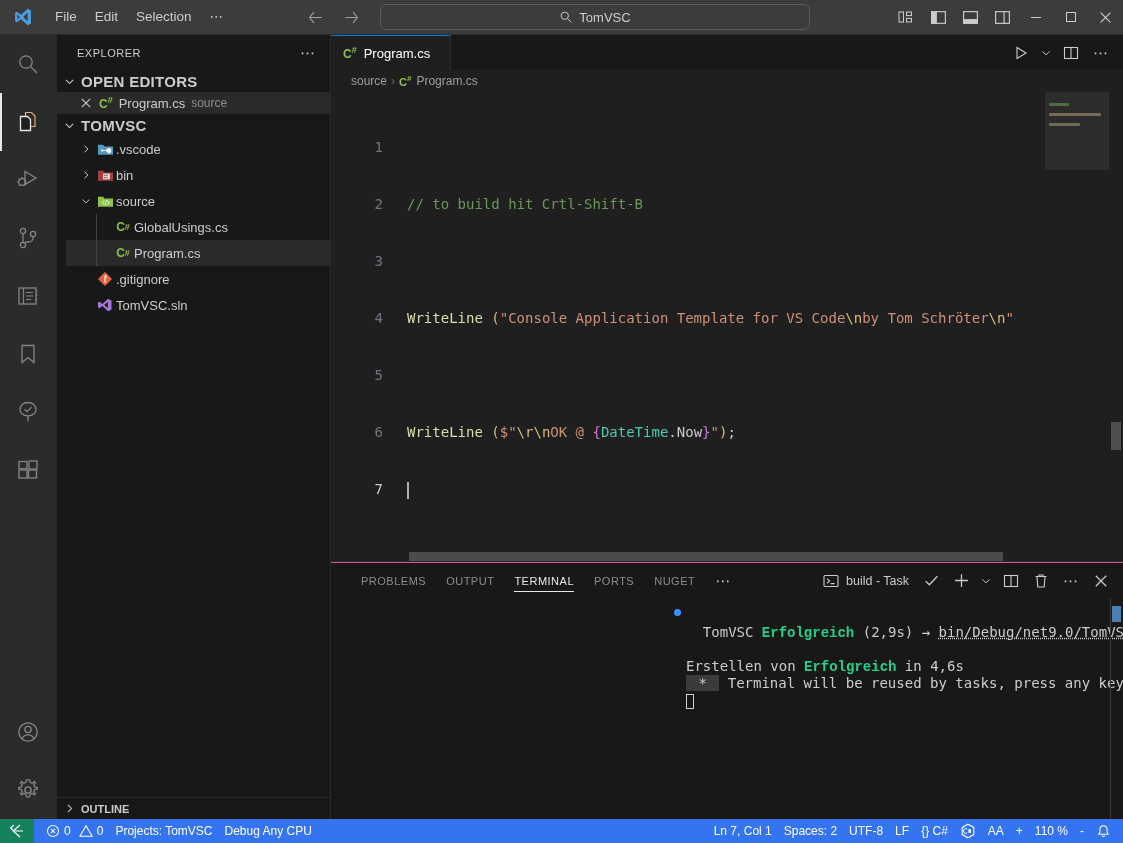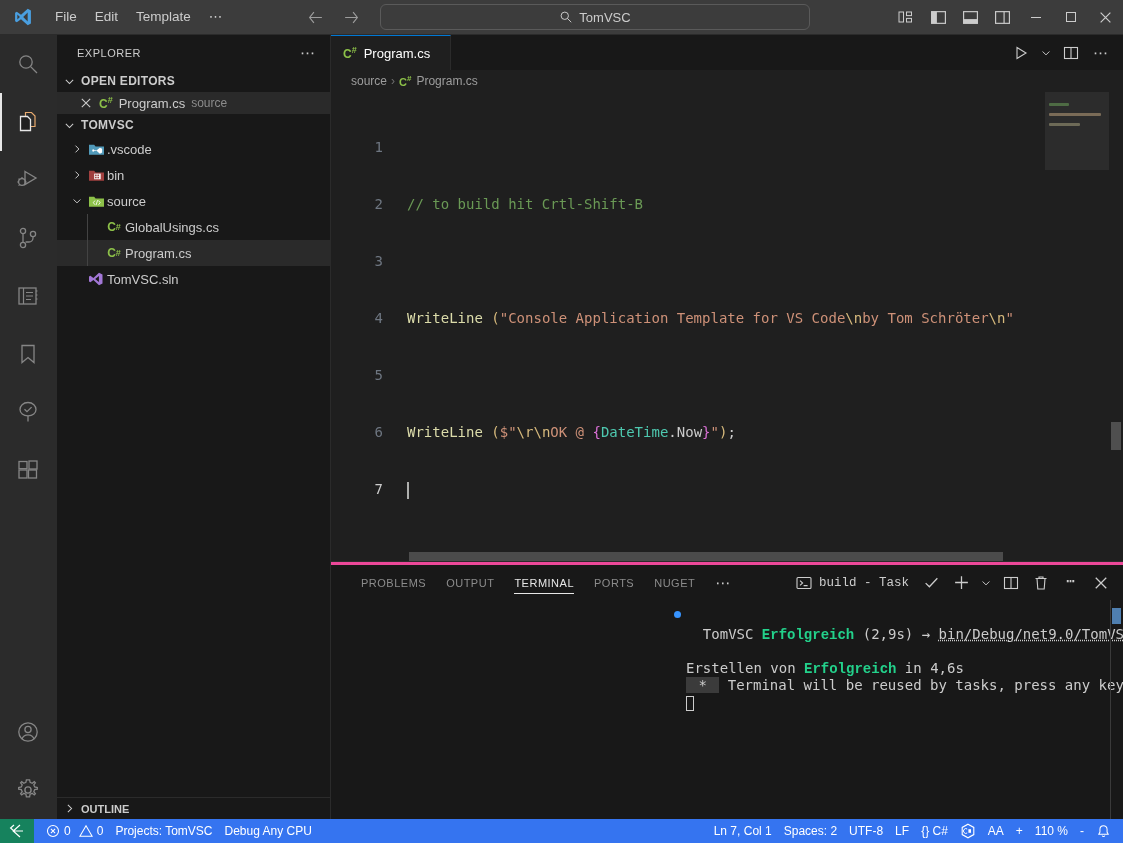--- a/index.html
+++ b/index.html
@@ -59,33 +59,33 @@
     display: flex; flex-direction: column; border-right: 1px solid #2b2b2b;
   }
   .sidebar-title {
     height: 35px; display: flex; align-items: center; justify-content: space-between;
     padding: 0 8px 0 20px; font-size: 11px; letter-spacing: .5px; color: #cccccc;
     text-transform: uppercase; flex: 0 0 35px;
   }
   .sb-more { color: #cccccc; font-size: 15px; letter-spacing: 1px; padding: 0 6px; cursor: pointer; }
   .section-header {
     height: 22px; display: flex; align-items: center; gap: 4px; padding-left: 4px;
-    font-size: 12px; font-weight: bold; color: #cccccc; cursor: pointer; letter-spacing: .3px;
+    font-size: 15px; font-weight: bold; color: #cccccc; cursor: pointer; letter-spacing: .3px;
     flex: 0 0 22px;
   }
   .twisty { width: 16px; display: flex; align-items: center; justify-content: center; color: #cccccc; }
   .open-editors-list { flex: 0 0 auto; }
   .oe-row {
     height: 22px; display: flex; align-items: center; gap: 6px; padding-left: 22px;
     font-size: 13px; color: #cccccc; cursor: pointer;
   }
   .oe-row.selected { background: #2a2a2a; }
   .oe-close { color: #cccccc; width: 14px; display:flex;align-items:center;justify-content:center; }
   .file-desc { color: #8c8c8c; font-size: 12px; }
-  .tree { flex: 1 1 auto; overflow: hidden; }
+  .tree { flex: 1 1 auto; overflow: hidden; margin-left: 9px; }
   .tree-row {
     height: 26px; display: flex; align-items: center; font-size: 13px; color: #cccccc;
     cursor: pointer; position: relative; white-space: nowrap;
   }
   .tree-row.selected { background: #2a2a2a; }
   .tree-row .chev { width: 16px; display: flex; align-items: center; justify-content: center; color: #cccccc; flex:0 0 16px;}
   .tree-row .ficon { width: 22px; display: flex; align-items: center; justify-content: center; flex:0 0 22px;}
   .indent-guide { position:absolute; left: 30px; top:0; bottom:0; width:1px; background:#434343; }
   .outline-section {
     height: 22px; display: flex; align-items: center; gap: 4px; padding-left: 4px;
@@ -142,33 +142,33 @@
   .mm-slider { position: absolute; left: 0; right: 0; top: 0; height: 78px; background: rgba(255,255,255,0.06); }
   .mm-lines { position: absolute; left: 4px; top: 6px; right: 4px; }
   .mm-line { height: 3px; margin-bottom: 2px; border-radius: 1px; }
   .editor-vscroll { position:absolute; right:0; top:0; width:14px; bottom:0; background:#1f1f1f; }
   .editor-vscroll-thumb { position:absolute; left:2px; right:2px; top: 330px; height: 28px; background:#4f4f4f; }
   .editor-hscroll-track { position:absolute; left:0; right:0; bottom:0; height:12px; background:#1f1f1f; }
   .editor-hscroll-thumb { position:absolute; left:78px; width:594px; top:2px; height:10px; background:#4b4b4b; }
   .editor-bottom-border { position:absolute; left:0; right:0; bottom:0; height:1px; background:#2b2b2b; }
 
   
-  .panel { flex: 1 1 auto; display: flex; flex-direction: column; background: #181818; min-height: 0; border-top:3px solid #ec4899;}
+  .panel { flex: 1 1 auto; display: flex; flex-direction: column; background: #181818; min-height: 0; border-top:1px solid #ec4899;}
   .panel-header { height: 35px; display: flex; align-items: center; flex: 0 0 35px; padding-left: 20px; }
   .panel-tabs { display: flex; align-items: stretch; height: 35px; gap: 0; }
   .ptab {
     display: flex; align-items: center; padding: 0 10px; font-size: 11px; letter-spacing: .5px;
     color: #8c8c8c; text-transform: uppercase; cursor: pointer; position: relative;
   }
   .ptab.active { color: #e7e7e7; }
   .ptab.active::after {
     content: ''; position: absolute; left: 10px; right: 10px; bottom: 6px; height: 1px; background: #e7e7e7;
   }
   .ptab-more { color:#cccccc; font-size:15px; letter-spacing:1px; padding: 0 10px; cursor:pointer; display:flex;align-items:center;}
-  .panel-actions { margin-left: auto; display: flex; align-items: center; gap: 2px; padding-right: 8px; font-family: Liberation Mono, monospace; }
+  .panel-actions { margin-left: auto; display: flex; align-items: center; gap: 2px; padding-right: 8px; }
   .panel-act { height: 28px; min-width: 28px; display: flex; align-items: center; justify-content: center; color: #cccccc; padding: 0 3px; cursor:pointer;}
   .term-select {
     display: flex; align-items: center; gap: 7px; padding: 0 6px; font-size: 12.5px; color: #cccccc; cursor:pointer;
   }
 
   .terminal {
     flex: 1 1 auto; position: relative; padding: 8px 0 0 0; overflow: hidden;
     font-family: "DejaVu Sans Mono", monospace; font-size: 14px; line-height: 17px; color: #cccccc;
     background: #181818;
   }
@@ -202,21 +202,21 @@
 
   <div class="titlebar">
     <div class="vscode-logo">
       <svg width="20" height="20" viewBox="0 0 24 24">
           <path d="M17.7 2.2 L21.5 4.1 v15.8 l-3.8 1.9 L9.6 14.6 4.6 18.4 2.5 17.1 V6.9 L4.6 5.6 9.6 9.4 Z M17.6 6.5 L12.2 12 l5.4 5.5 Z M5.2 8.9 v6.2 L8.3 12 Z" fill="#4a9fe0"></path>
         </svg>
     </div>
     <div class="menu">
       <div class="menu-item">File</div>
       <div class="menu-item">Edit</div>
-      <div class="menu-item">Template</div>
+      <div class="menu-item">Selection</div>
       <div class="menu-item">⋯</div>
     </div>
     <div class="nav-arrows">
       <div class="nav-arrow">
         <svg width="17" height="17" viewBox="0 0 16 16">
             <path d="M6.5 3 L2.5 8 L6.5 13 M2.5 8 H14" fill="none" stroke="#9d9d9d" stroke-width="1.1"></path>
           </svg>
       </div>
       <div class="nav-arrow">
         <svg width="17" height="17" viewBox="0 0 16 16">
@@ -480,20 +480,29 @@
           <span class="ficon" style="color:#8dc149;font-size:12px;font-weight:bold;">C<sup style="font-size:9px">#</sup></span>
           <span>GlobalUsings.cs</span>
         </div>
 
         <div class="tree-row selected" style="padding-left:46px;">
           <div class="indent-guide"></div>
           <span class="ficon" style="color:#8dc149;font-size:12px;font-weight:bold;">C<sup style="font-size:9px">#</sup></span>
           <span>Program.cs</span>
         </div>
 
+        <div class="tree-row" style="padding-left:28px;">
+          <span class="ficon">
+            <svg width="16" height="16" viewBox="0 0 16 16">
+                <path d="M8 1 L15 8 L8 15 L1 8 Z" fill="#e8623b"></path>
+                <path d="M8 4.2 V11.8 M8 4.2 a1.3 1.3 0 0 1 0 2.6" fill="none" stroke="#ffffff" stroke-width="1.1"></path>
+              </svg>
+          </span>
+          <span>.gitignore</span>
+        </div>
 
 
         <div class="tree-row" style="padding-left:28px;">
           <span class="ficon">
             <svg width="16" height="16" viewBox="0 0 16 16">
                 <path d="M11 1.8 L14.5 3.5 v9 L11 14.2 L5.4 9 L2.4 11.2 L1 10.4 V5.6 L2.4 4.8 L5.4 7 Z M10.9 5 L7.2 8 l3.7 3 Z" fill="#a277d6"></path>
               </svg>
           </span>
           <span>TomVSC.sln</span>
         </div>

